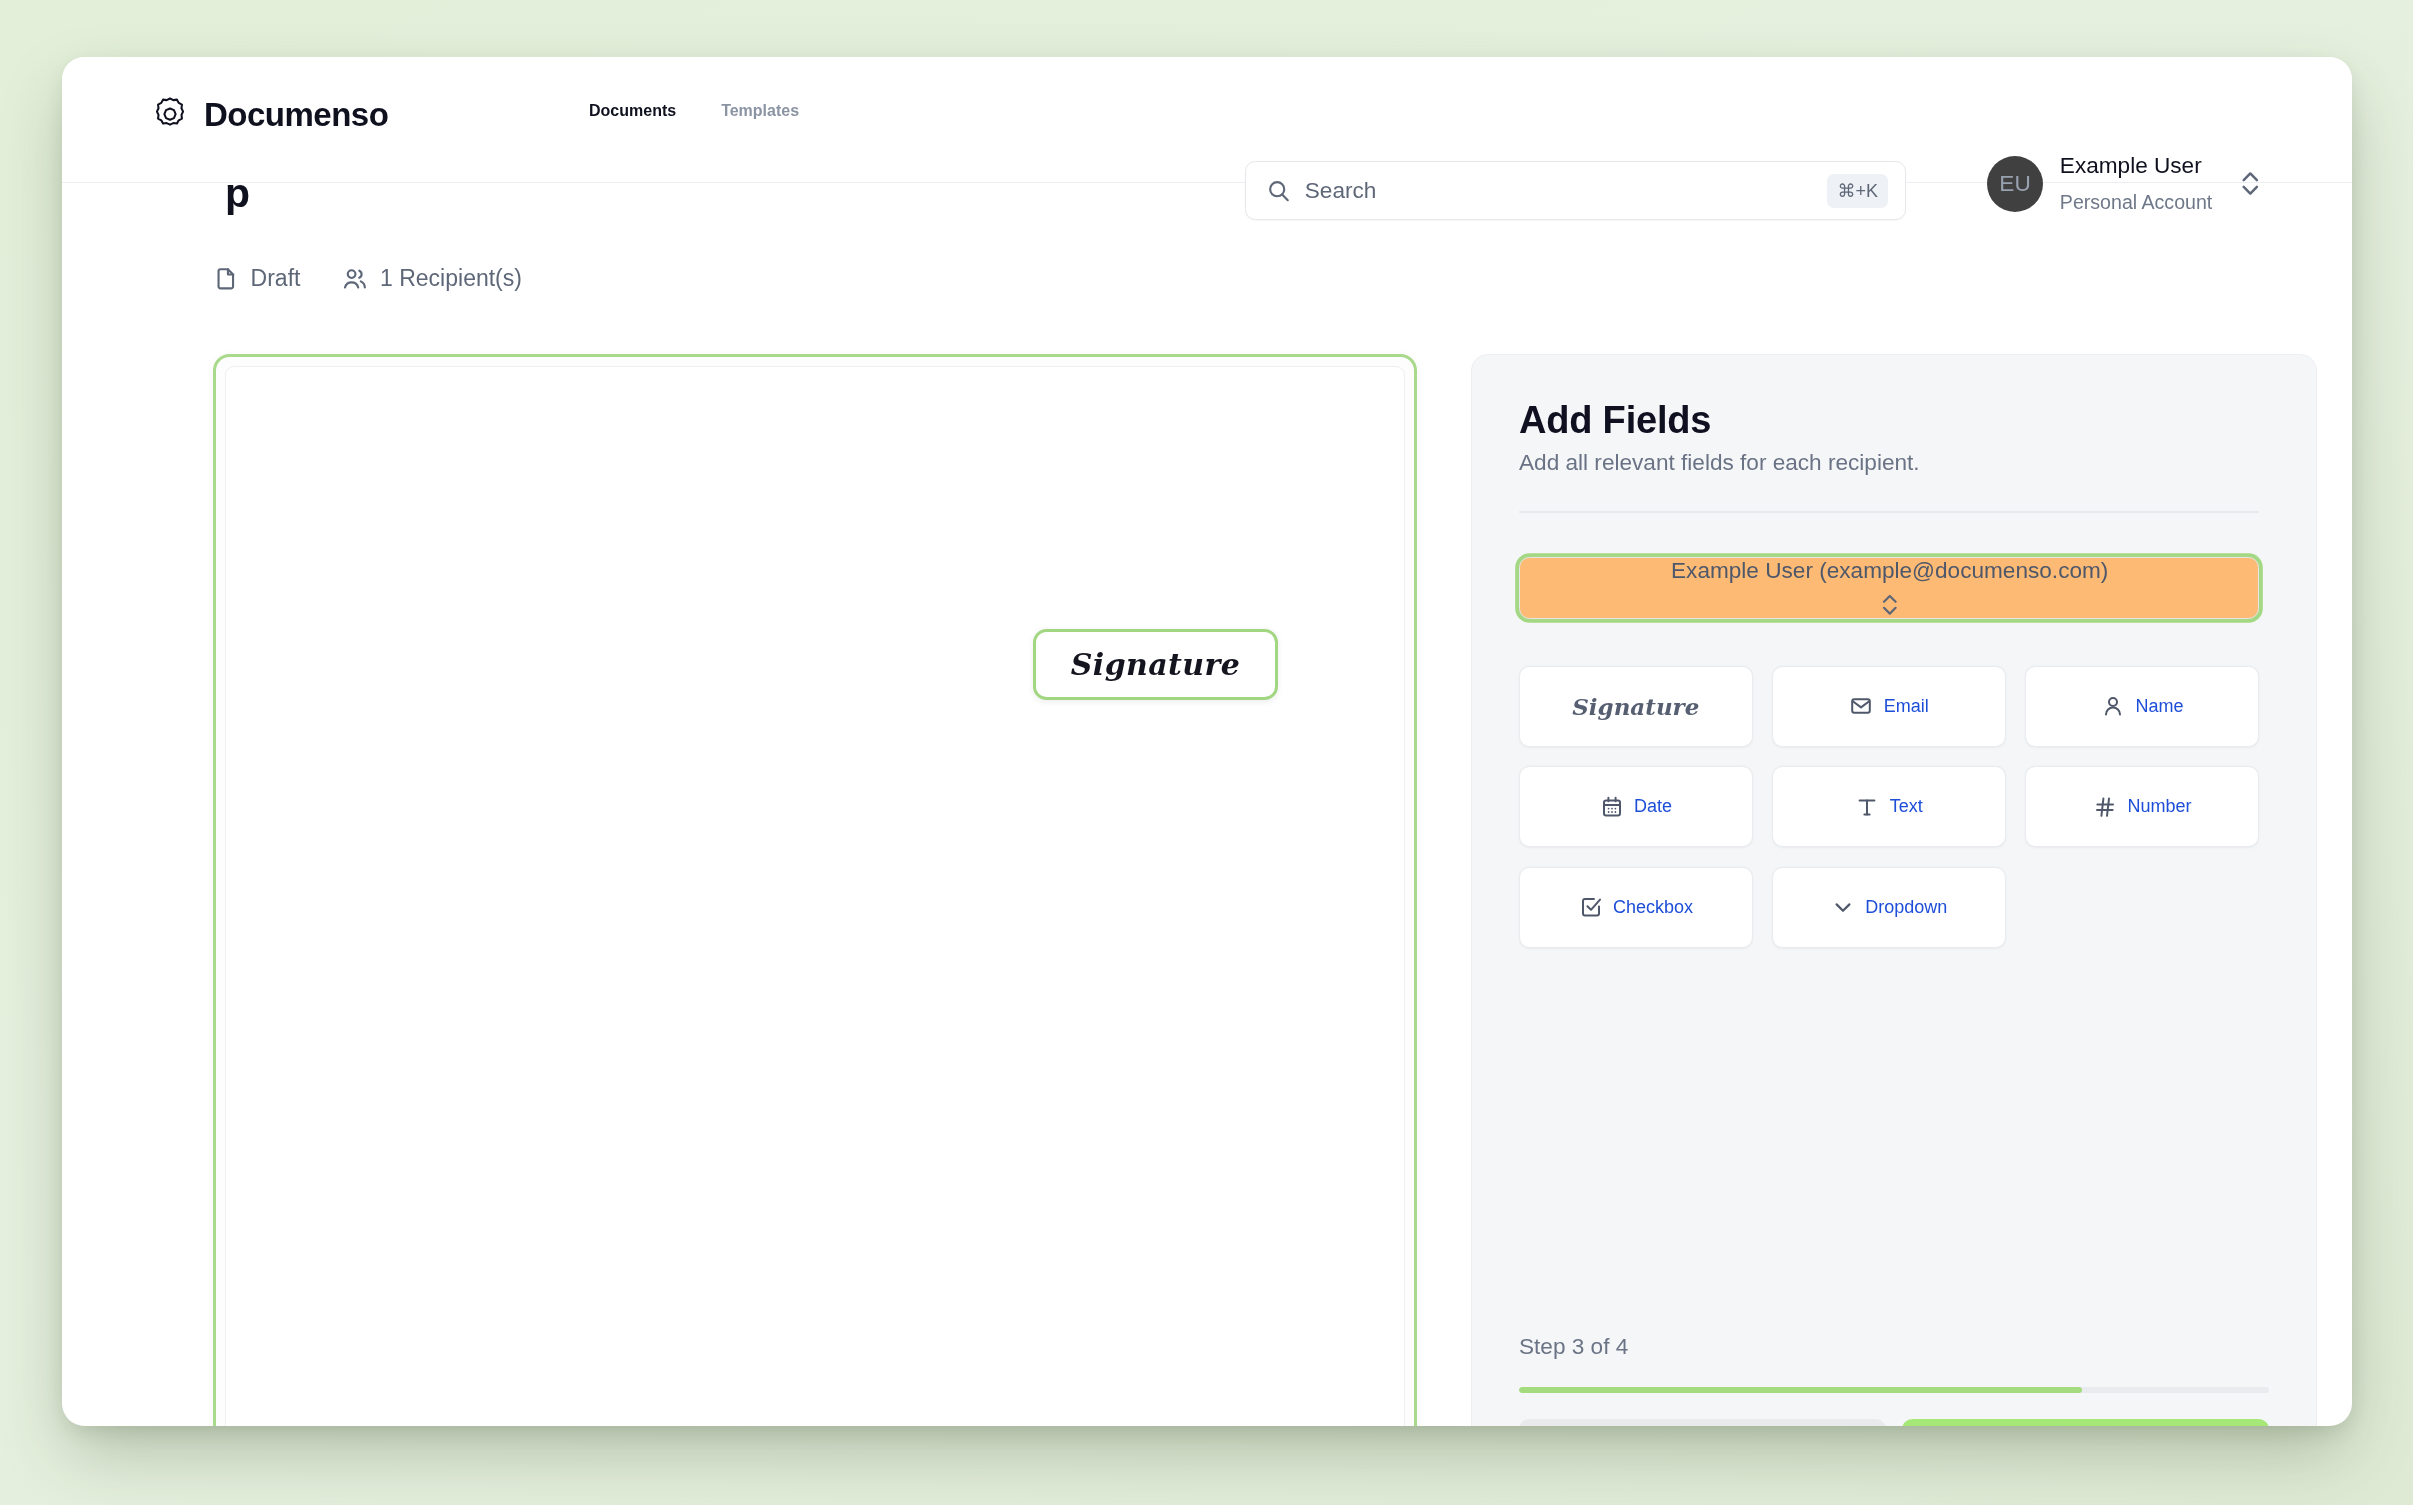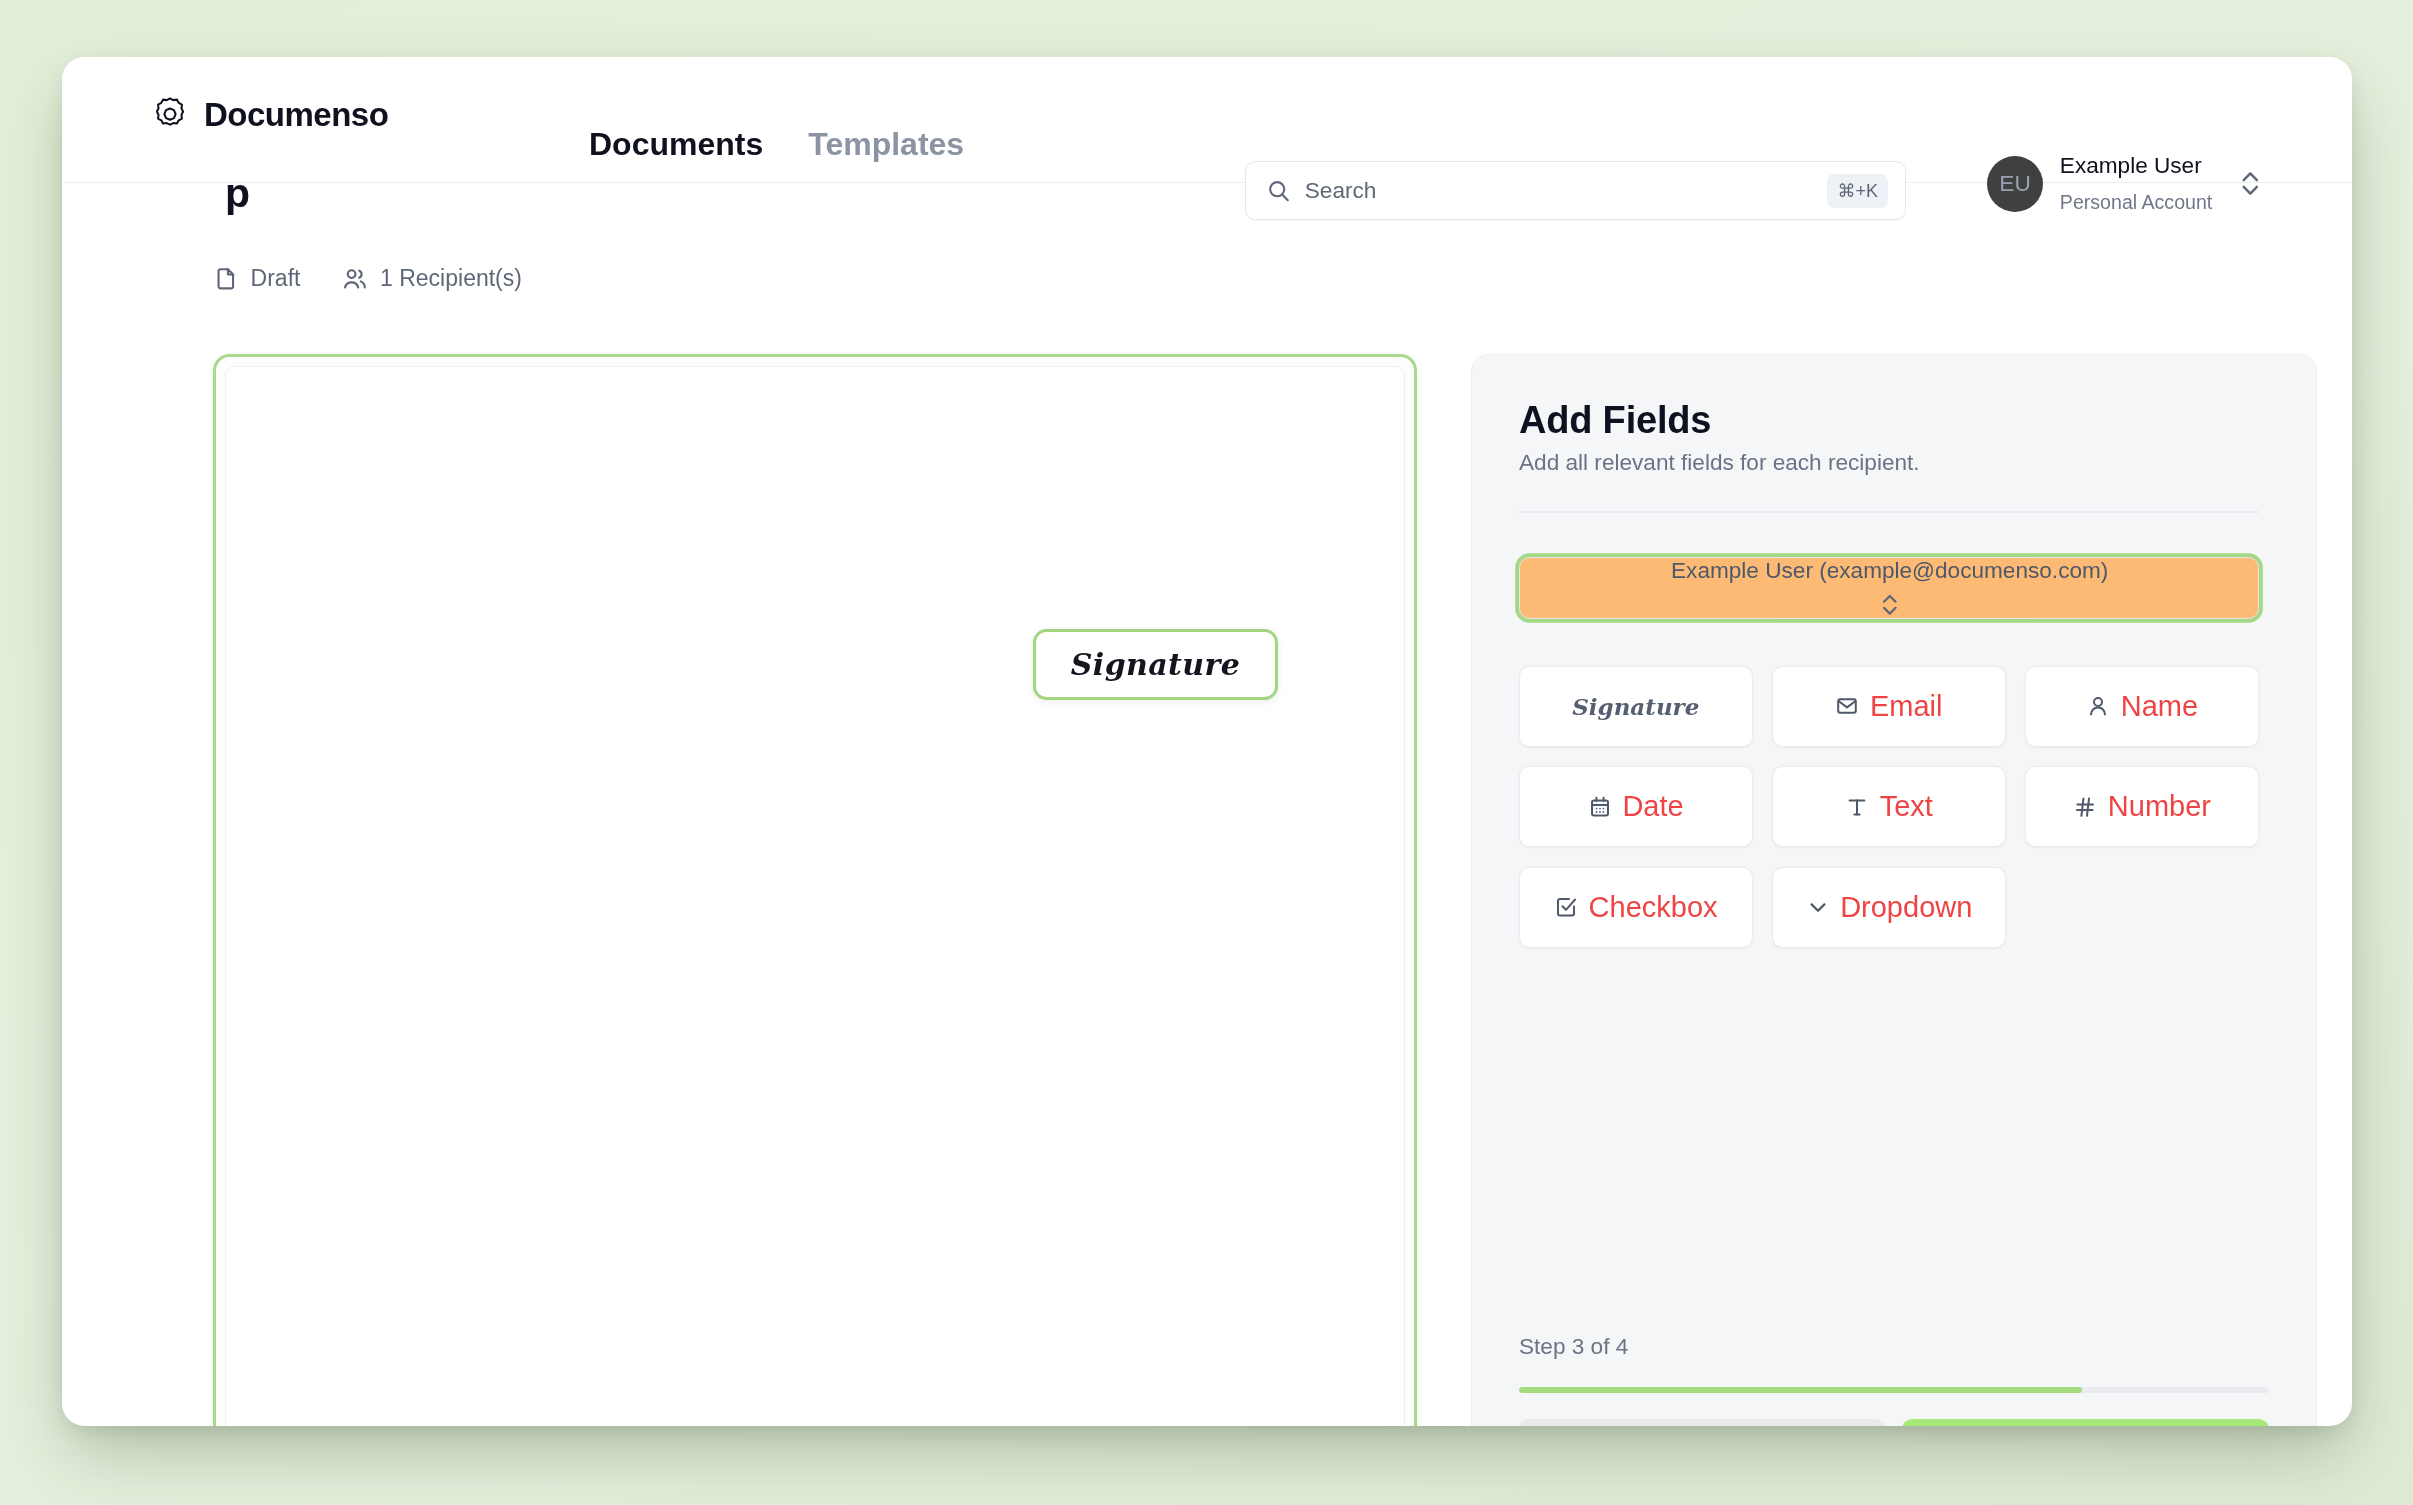--- a/index.html
+++ b/index.html
@@ -57,26 +57,25 @@
   }
 
   .nav-links {
     position: absolute;
     left: 527px; top: 45px;
     display: flex;
     gap: 45px;
     align-items: center;
   }
   .nav-link {
-    font-size: 32px;
+    font-size: 16px;
     font-weight: bold;
     color: #8b94a3;
     cursor: pointer;
     white-space: nowrap;
-    margin-top: 24px;
   }
   .nav-link.active { color: #10111f; }
 
   .searchbox {
     position: absolute;
     left: 1183px; top: 104px;
     width: 661px;
     height: 59px;
     background: #ffffff;
     border: 1.5px solid #e6e8ec;
@@ -278,22 +277,22 @@
     border-radius: 10.5px;
     display: flex;
     align-items: center;
     justify-content: center;
     gap: 10.5px;
     cursor: grab;
     box-shadow: 0 0.8px 2.3px rgba(16,24,40,0.05);
   }
   .field-icon { width: 24px; height: 24px; flex: 0 0 auto; }
   .field-label {
-    font-size: 29px;
-    color: #ef4444;
+    font-size: 18px;
+    color: #1d4ed8;
     white-space: nowrap;
   }
   .field-label.script {
     font-family: "DejaVu Serif", serif;
     font-style: italic;
     font-weight: bold;
     font-size: 23px;
     color: #565f71;
   }
 

